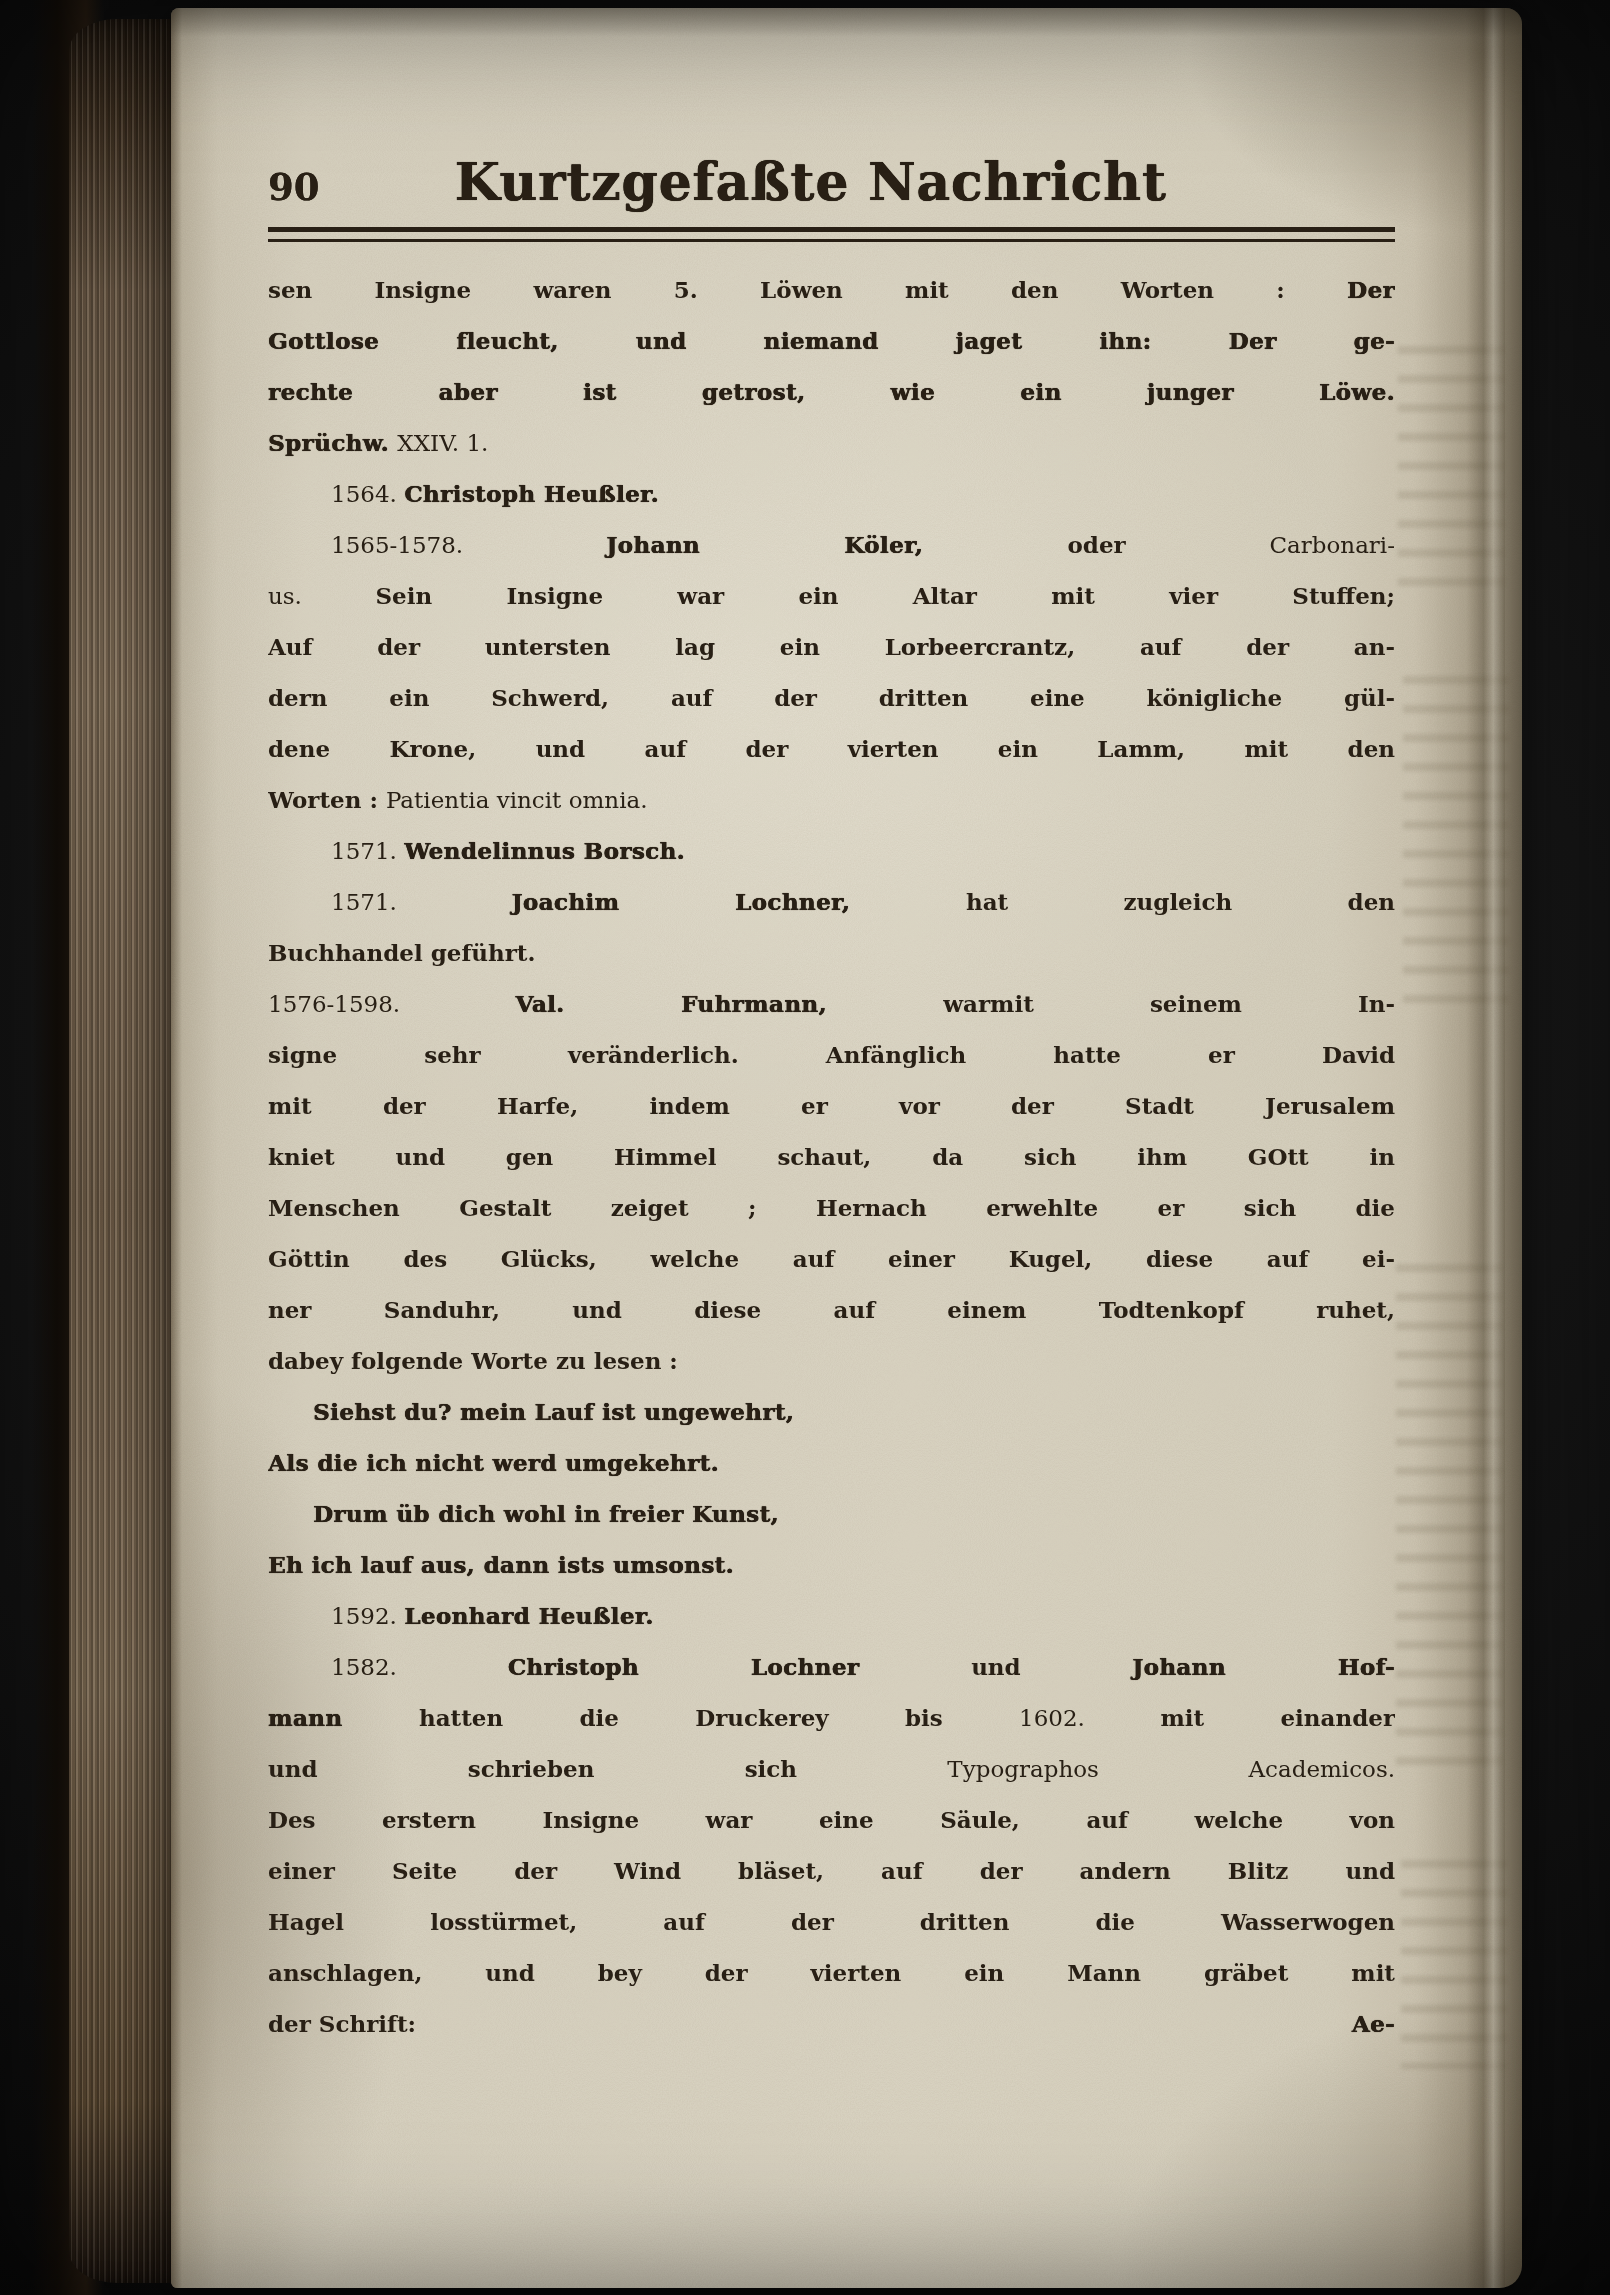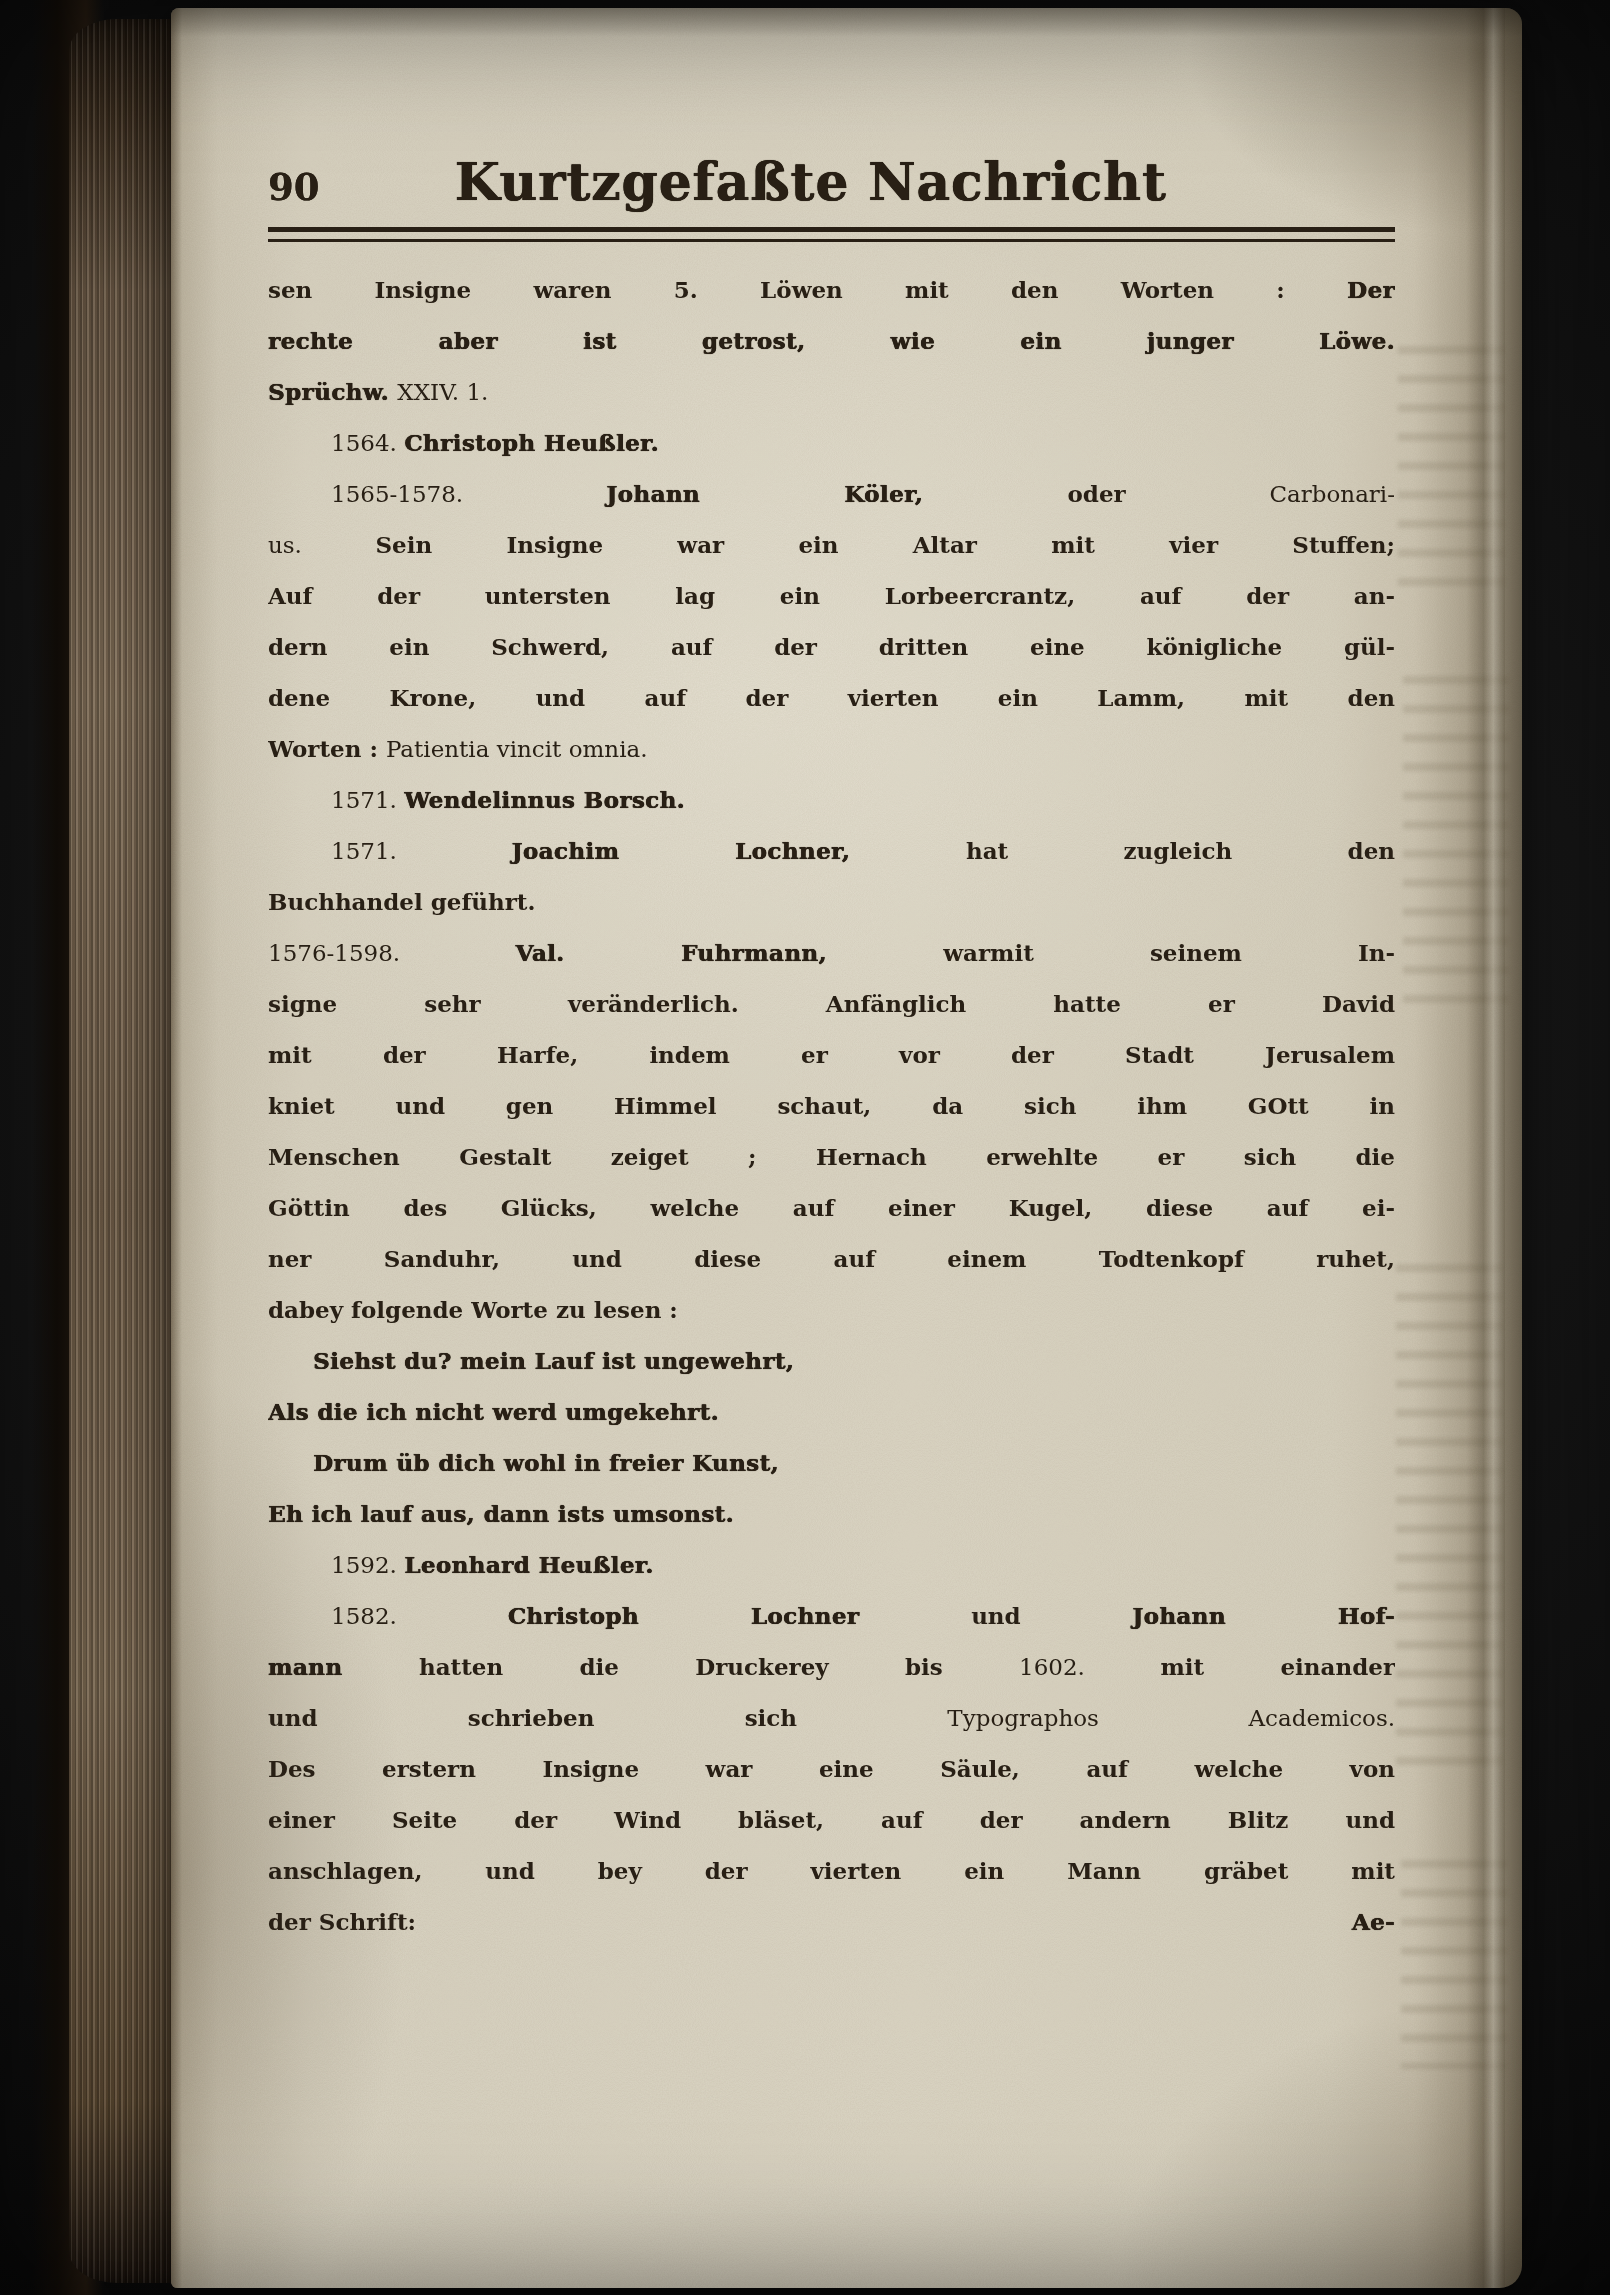--- a/index.html
+++ b/index.html
@@ -109,20 +109,21 @@
 
   <div class="page">
     <div class="header">
       <span class="pageno">90</span>
       <span class="title">Kurtzgefaßte Nachricht</span>
     </div>
     <div class="rule"></div>
 
     <div class="text-block">
         <div class="line just"><span class="fr">sen Insigne waren 5. Löwen mit den Worten : </span><span class="em">Der</span></div>
+        <div class="line just"><span class="em">Gottlose fleucht, und niemand jaget ihn: Der ge-</span></div>
         <div class="line just"><span class="em">rechte aber ist getrost, wie ein junger Löwe.</span></div>
         <div class="line"><span class="em">Sprüchw. </span><span class="lat">XXIV. 1.</span></div>
         <div class="line" style="padding-left: 63px;"><span class="lat">1564. </span><span class="em">Christoph Heußler.</span></div>
         <div class="line just" style="padding-left: 63px;"><span class="lat">1565-1578. </span><span class="em">Johann Köler, </span><span class="fr">oder </span><span class="lat">Carbonari-</span></div>
         <div class="line just"><span class="lat">us. </span><span class="fr">Sein Insigne war ein Altar mit vier Stuffen;</span></div>
         <div class="line just"><span class="fr">Auf der untersten lag ein Lorbeercrantz, auf der an-</span></div>
         <div class="line just"><span class="fr">dern ein Schwerd, auf der dritten eine königliche gül-</span></div>
         <div class="line just"><span class="fr">dene Krone, und auf der vierten ein Lamm, mit den</span></div>
         <div class="line"><span class="fr">Worten : </span><span class="lat">Patientia vincit omnia.</span></div>
         <div class="line" style="padding-left: 63px;"><span class="lat">1571. </span><span class="em">Wendelinnus Borsch.</span></div>
@@ -139,20 +140,21 @@
         <div class="line" style="padding-left: 45px;"><span class="em">Siehst du? mein Lauf ist ungewehrt,</span></div>
         <div class="line"><span class="em">Als die ich nicht werd umgekehrt.</span></div>
         <div class="line" style="padding-left: 45px;"><span class="em">Drum üb dich wohl in freier Kunst,</span></div>
         <div class="line"><span class="em">Eh ich lauf aus, dann ists umsonst.</span></div>
         <div class="line" style="padding-left: 63px;"><span class="lat">1592. </span><span class="em">Leonhard Heußler.</span></div>
         <div class="line just" style="padding-left: 63px;"><span class="lat">1582. </span><span class="em">Christoph Lochner </span><span class="fr">und </span><span class="em">Johann Hof-</span></div>
         <div class="line just"><span class="em">mann </span><span class="fr">hatten die Druckerey bis </span><span class="lat">1602. </span><span class="fr">mit einander</span></div>
         <div class="line just"><span class="fr">und schrieben sich </span><span class="lat">Typographos Academicos.</span></div>
         <div class="line just"><span class="fr">Des erstern Insigne war eine Säule, auf welche von</span></div>
         <div class="line just"><span class="fr">einer Seite der Wind bläset, auf der andern Blitz und</span></div>
+        <div class="line just"><span class="fr">Hagel losstürmet, auf der dritten die Wasserwogen</span></div>
         <div class="line just"><span class="fr">anschlagen, und bey der vierten ein Mann gräbet mit</span></div>
         <div class="line"><span class="cw em i">Ae-</span><span class="fr">der Schrift:</span></div>
       </div>
 
     <div class="ghost g1"></div>
     <div class="ghost g2"></div>
     <div class="ghost g3"></div>
     <div class="ghost g4"></div>
     <div class="fold"></div>
 

